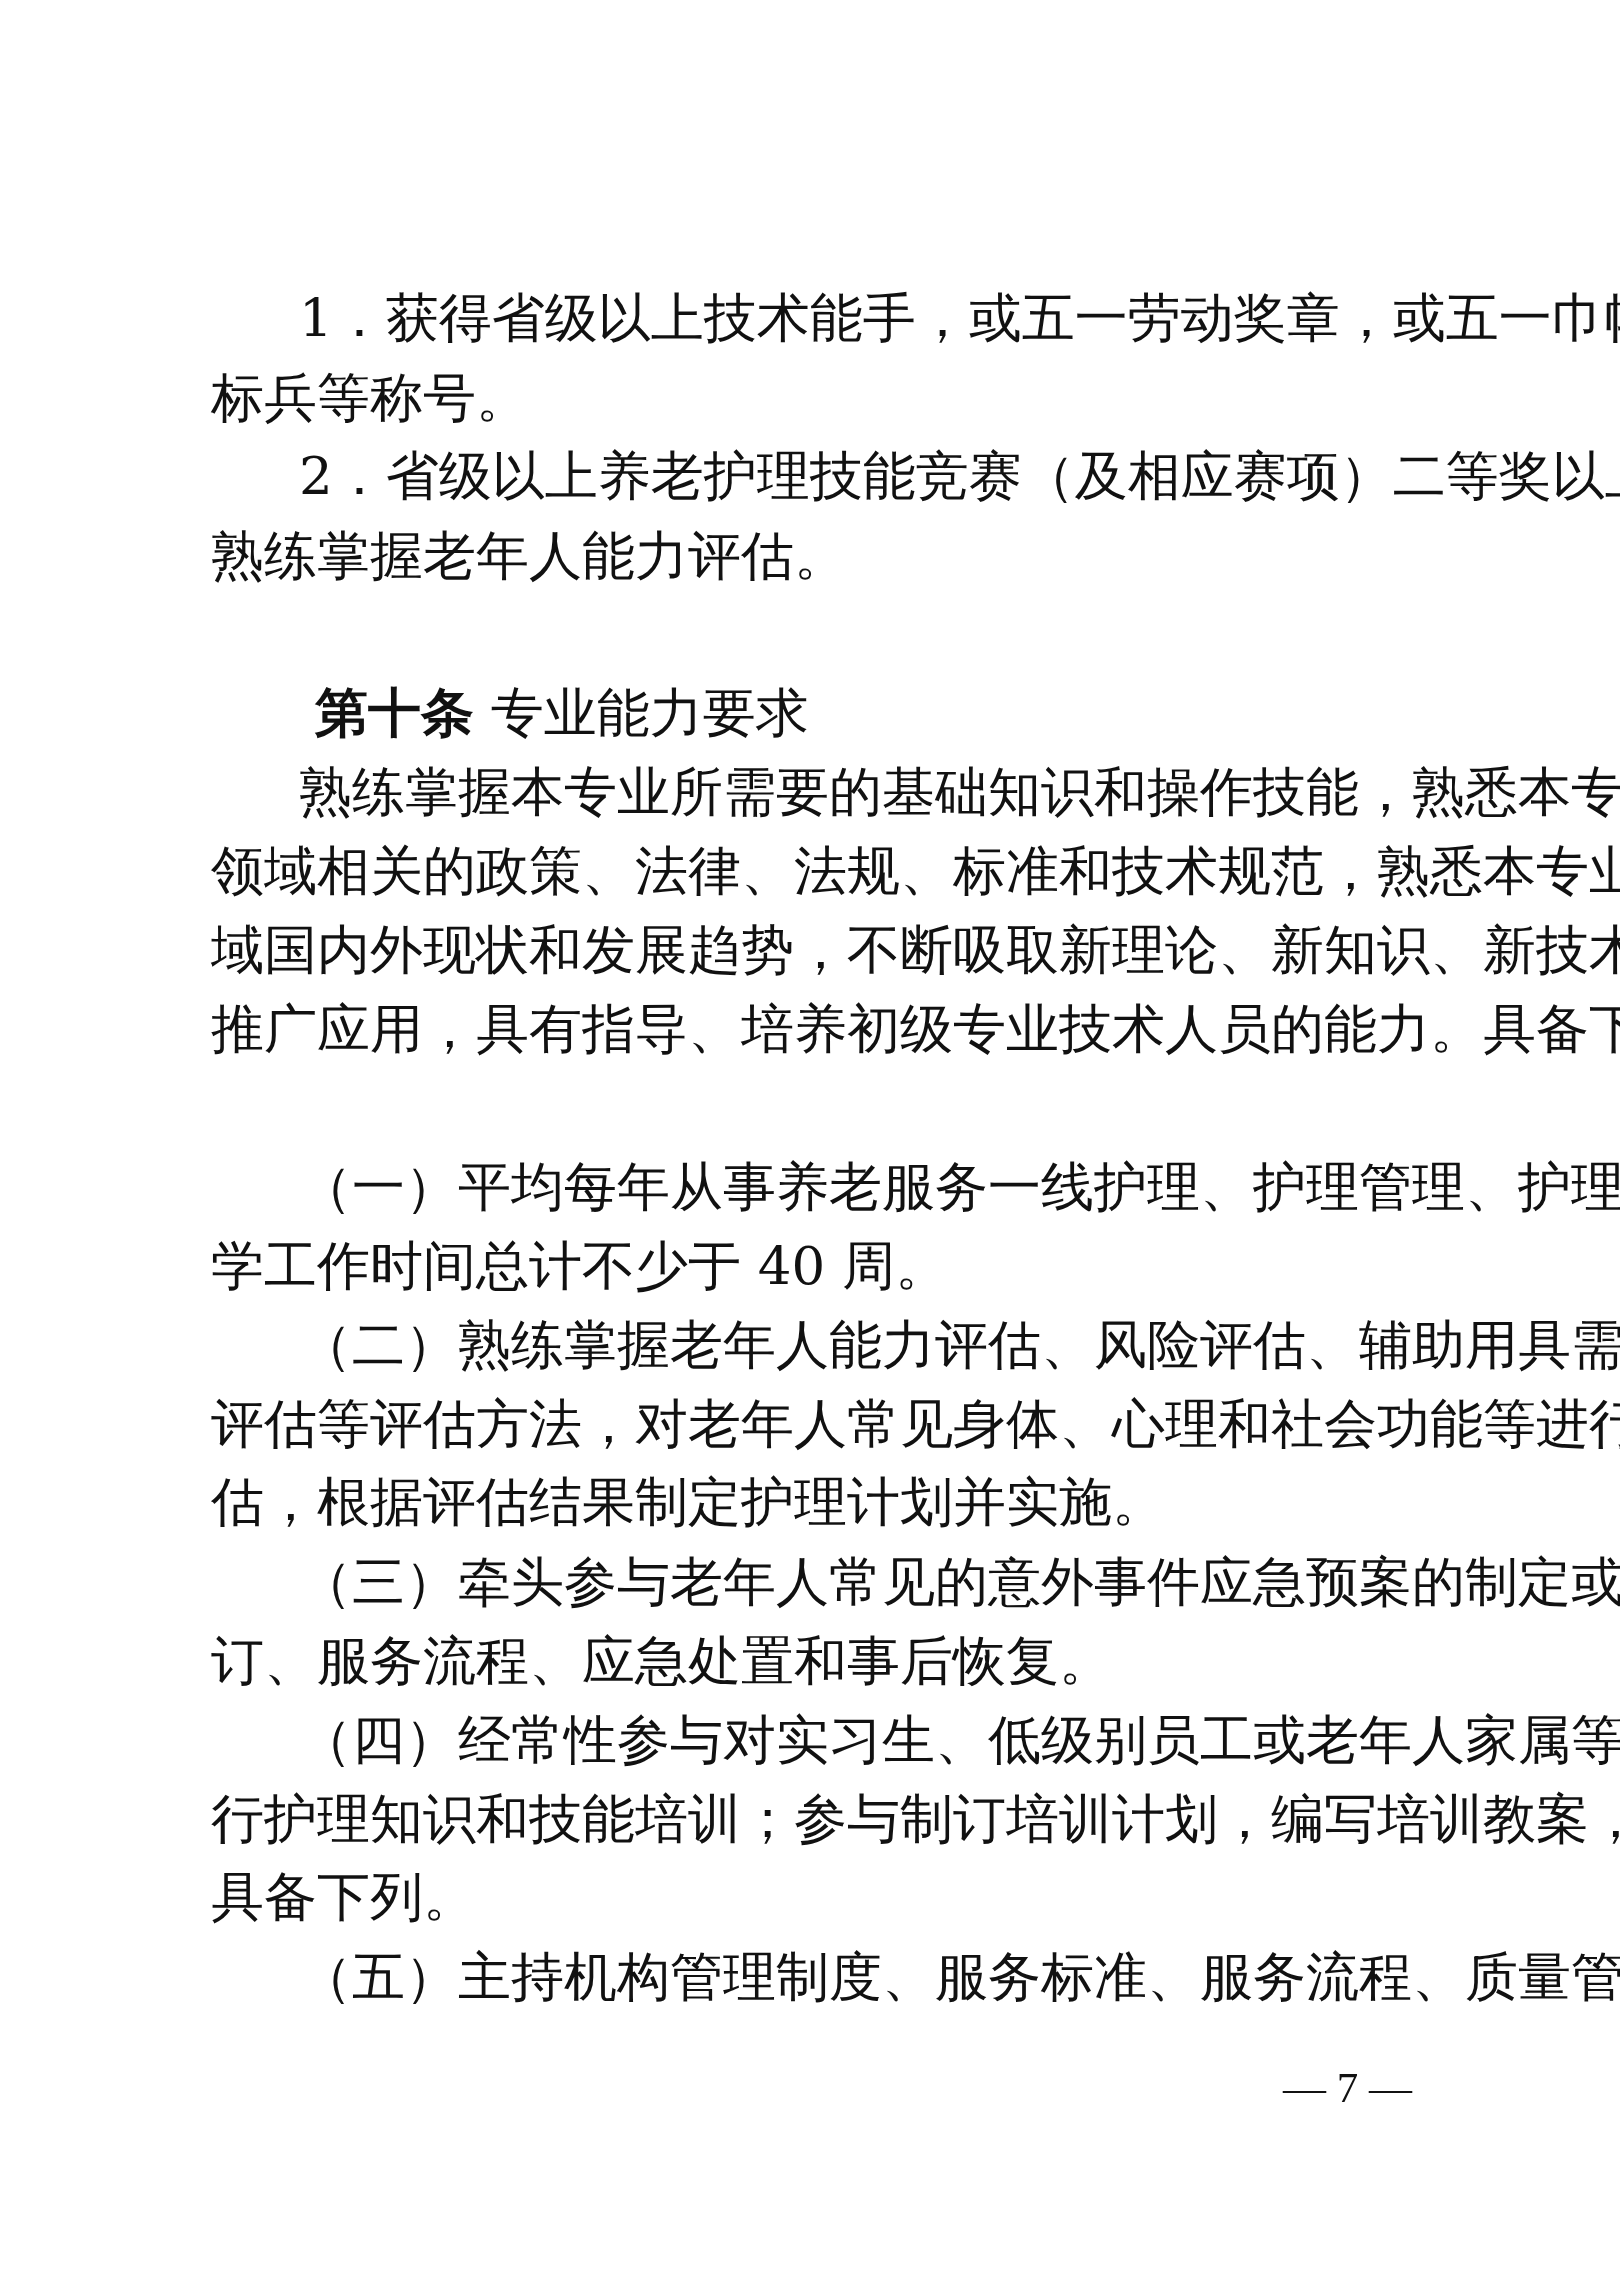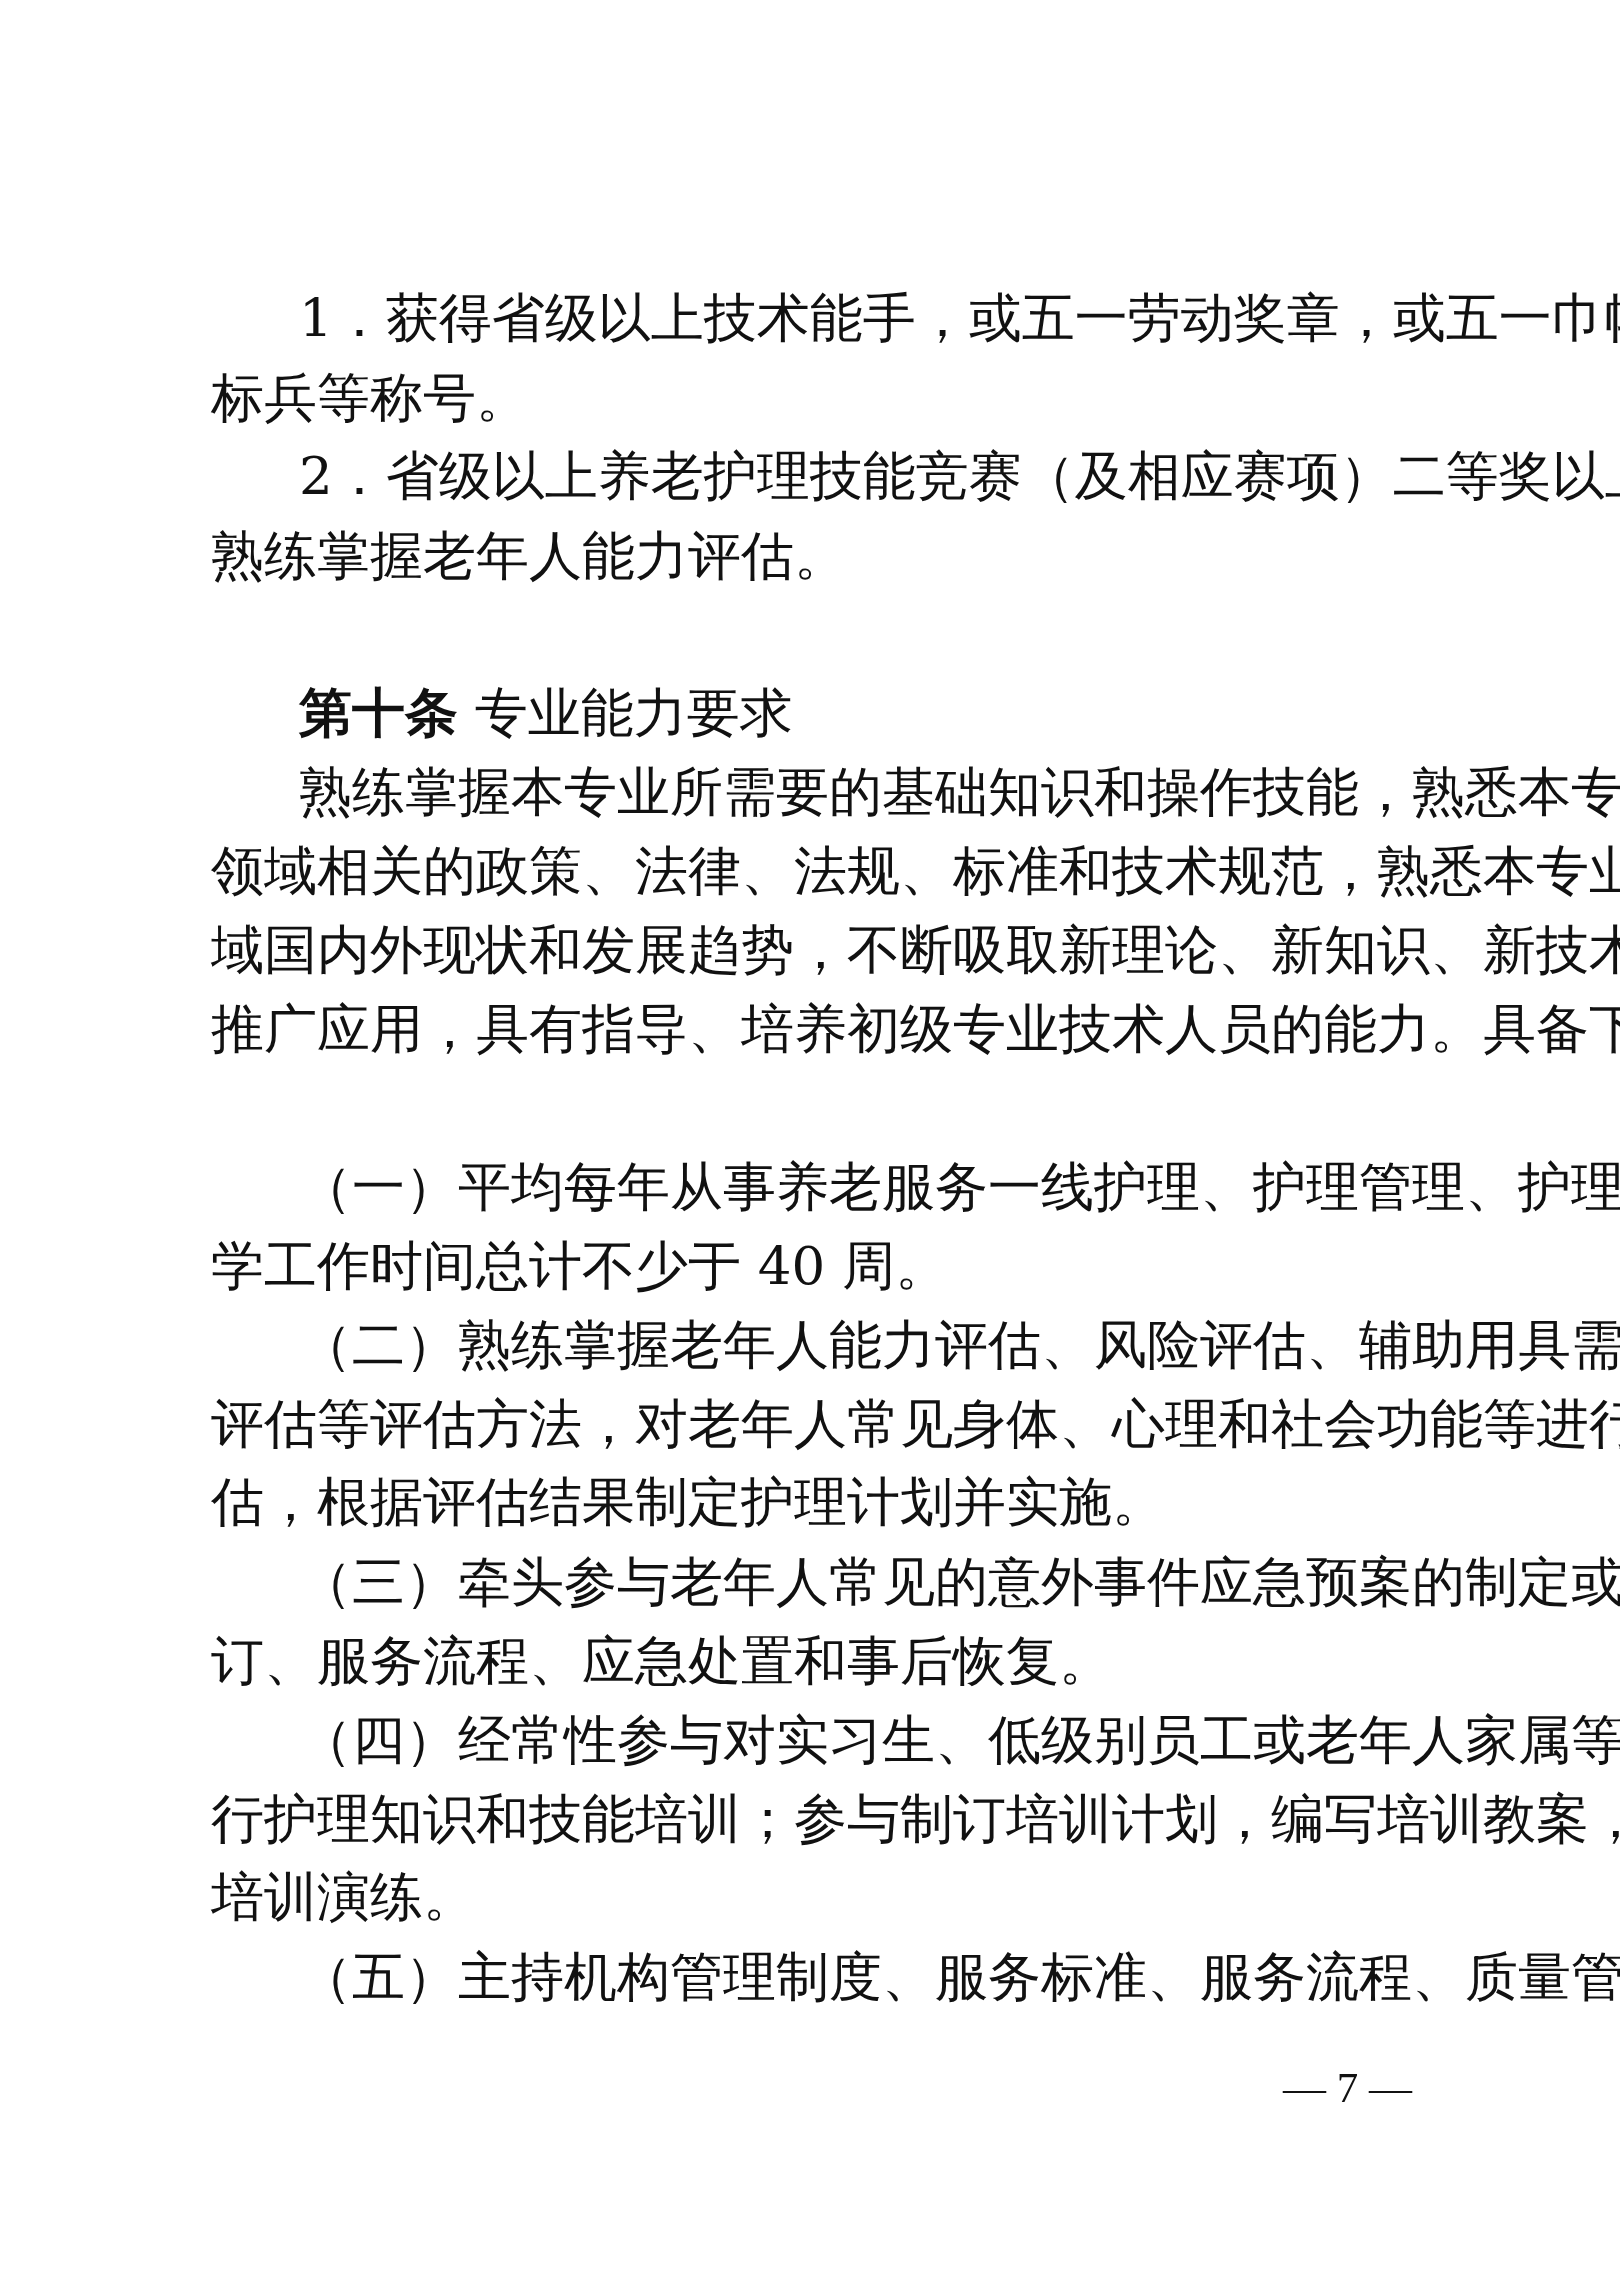--- a/index.html
+++ b/index.html
@@ -14,21 +14,21 @@
     font-family: "DejaVu Serif", "Liberation Serif", serif;
     font-size: 53px;
     color: #111;
     white-space: nowrap;
     overflow: visible;
     text-align: justify;
     text-align-last: justify;
   }
   .line.last { text-align-last: left; }
   .line.indent { left: 299px; width: 1112px; }
-  .heading-bold { font-family: "DejaVu Sans", "Liberation Sans", sans-serif; font-weight: bold; }
+  .heading-bold { font-family: "DejaVu Sans", "Liberation Sans", sans-serif; font-weight: bold; margin-left: 16px; }
   .pagenum {
     position: absolute;
     left: 1269px;
     top: 2058px;
     width: 157px;
     height: 59px;
     line-height: 59px;
     font-family: "Liberation Serif", "DejaVu Serif", serif;
     font-size: 43px;
     color: #111;
@@ -63,19 +63,19 @@
 
   <div class="line indent" style="top:1305px">（二）熟练掌握老年人能力评估、风险评估、辅助用具需求</div>
   <div class="line" style="top:1384px">评估等评估方法，对老年人常见身体、心理和社会功能等进行评</div>
   <div class="line last" style="top:1462px">估，根据评估结果制定护理计划并实施。</div>
 
   <div class="line indent" style="top:1542px">（三）牵头参与老年人常见的意外事件应急预案的制定或修</div>
   <div class="line last" style="top:1621px">订、服务流程、应急处置和事后恢复。</div>
 
   <div class="line indent" style="top:1700px">（四）经常性参与对实习生、低级别员工或老年人家属等进</div>
   <div class="line" style="top:1779px">行护理知识和技能培训；参与制订培训计划，编写培训教案，评</div>
-  <div class="line last" style="top:1857px">培训演练。</div>
+  <div class="line last" style="top:1857px">具备下列。</div>
 
   <div class="line indent" style="top:1937px">（五）主持机构管理制度、服务标准、服务流程、质量管理、</div>
 
   <div class="pagenum">— 7 —</div>
 </div>
 
 
 </body></html>

